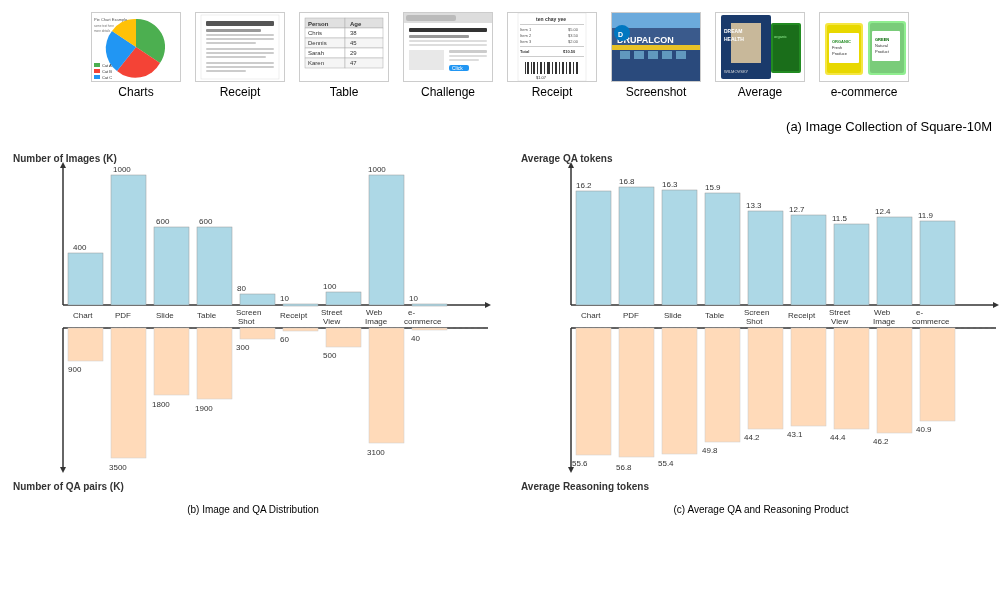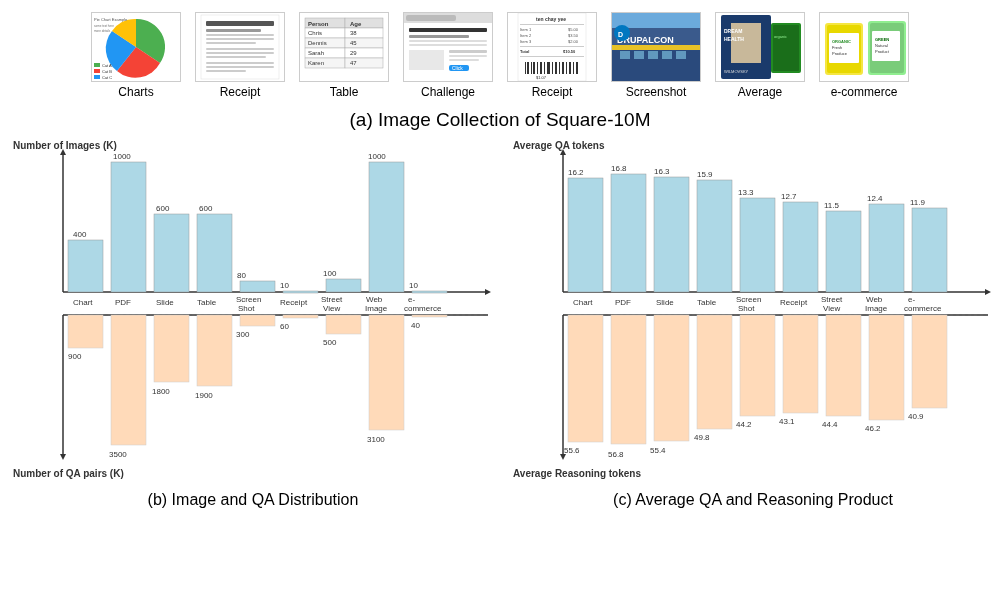--- a/index.html
+++ b/index.html
@@ -53,41 +53,41 @@
     }
 
     .image-label {
       font-size: 12px;
       margin-top: 3px;
       text-align: center;
       font-weight: normal;
     }
 
     .section-title {
-      text-align: center;
-      font-size: 19px;
-      margin: 6px 0;
+      text-align: right;
+      font-size: 13px;
+      margin: 16px 0;
     }
 
     
     .charts-row {
       display: flex;
       flex: 1;
-      gap: 10px;
+      gap: 18px;
     }
 
     .chart-panel {
       flex: 1;
       display: flex;
       flex-direction: column;
     }
 
     .chart-subtitle {
       text-align: center;
-      font-size: 16px;
+      font-size: 10px;
       margin-top: 4px;
     }
 
     
     svg text {
       font-family: Arial, sans-serif;
     }
   </style>
 </head>
 <body>

